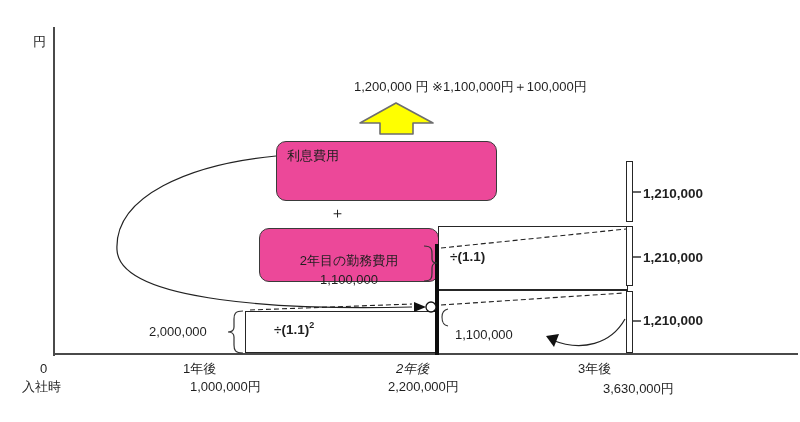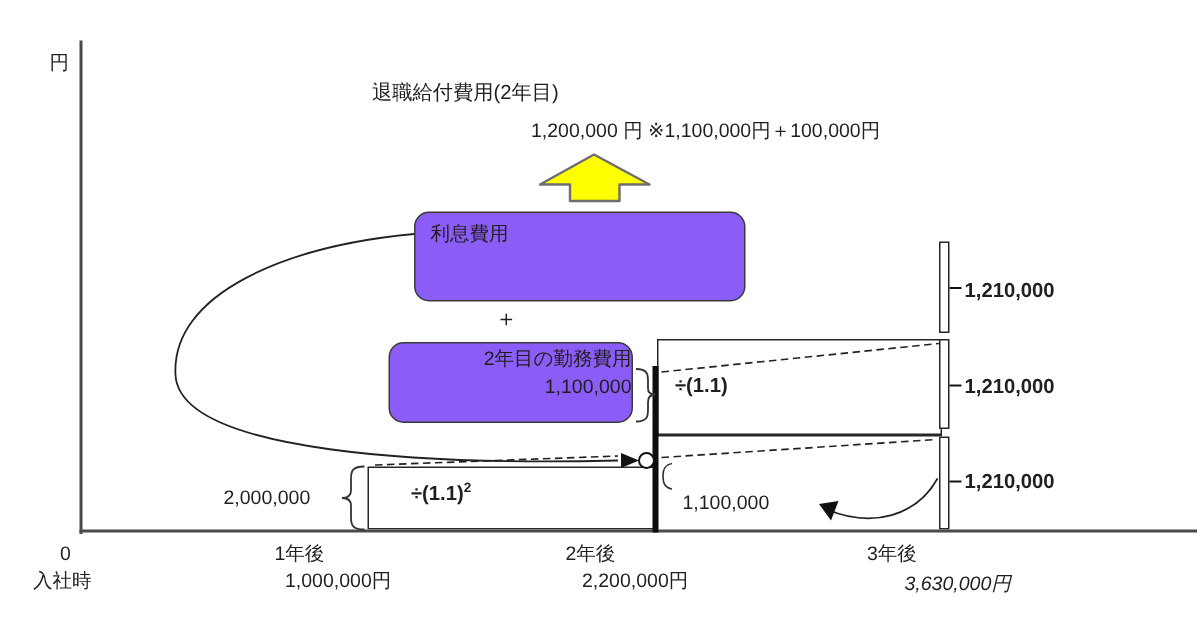--- a/index.html
+++ b/index.html
@@ -3,47 +3,46 @@
 <meta charset="utf-8">
 <style>
   html,body{margin:0;padding:0;background:#fff;}
   .stage{
     position:relative;width:800px;height:422px;background:#fff;overflow:hidden;
     font-family:"Liberation Sans","DejaVu Sans",sans-serif;color:#1f1f1f;
   }
   .lbl{position:absolute;font-size:13px;line-height:1.25;white-space:nowrap;color:#1f1f1f;}
   .b{font-weight:bold;}
   .axis{position:absolute;background:#4a4a4a;}
-  .box-round{position:absolute;border:1.4px solid #3a3a3a;border-radius:10px;background:#8b5cf6;box-sizing:border-box;}
+  .box-round{position:absolute;border:1.4px solid #3a3a3a;border-radius:10px;background:#ec4899;box-sizing:border-box;}
   .rect{position:absolute;border:1.3px solid #262626;background:#fff;box-sizing:border-box;}
   .edge{position:absolute;background:#262626;}
   .thick{position:absolute;background:#0d0d0d;}
   .seg{position:absolute;left:626px;width:7px;border:1.2px solid #262626;background:#fff;box-sizing:border-box;}
   .overlay{position:absolute;left:0;top:0;pointer-events:none;}
   sup{font-size:9px;font-weight:bold;}
 </style>
 </head>
 <body>
 
 <div class="stage">
 
   <div class="axis" style="left:53px;top:27px;width:2px;height:329px;"></div>
   <div class="axis" style="left:53px;top:353px;width:745px;height:2px;"></div>
   <div class="lbl" style="left:33px;top:34px;">円</div>
 
-  <div class="lbl" style="left:248px;top:54px;font-size:13.5px;">退職給付費用(2年目)</div>
   <div class="lbl" style="left:354px;top:79px;text-align:center;">1,200,000 円  ※1,100,000円＋100,000円</div>
 
   <div class="box-round" style="left:276px;top:141px;width:221px;height:60px;padding:6px 0 0 10px;">
     <div class="lbl" style="position:static;">利息費用</div>
   </div>
 
   <div class="lbl" style="left:330px;top:204px;font-size:15px;">＋</div>
 
-  <div class="box-round" style="left:259px;top:228px;width:163px;height:54px;text-align:right;padding-top:2px;">
+  <div class="box-round" style="left:259px;top:228px;width:180px;height:54px;text-align:center;padding-top:24px;">
     <div class="lbl" style="position:static;">2年目の勤務費用</div>
     <div class="lbl" style="position:static;margin-top:3px;">1,100,000</div>
   </div>
 
   <div class="rect" style="left:438px;top:226px;width:190px;height:64px;"></div>
   <div class="lbl b" style="left:450px;top:249px;font-size:13.5px;">÷(1.1)</div>
 
   <div class="edge" style="left:438px;top:290px;width:190px;height:1.4px;"></div>
   <div class="lbl" style="left:455px;top:327px;">1,100,000</div>
 
@@ -57,24 +56,24 @@
   <div class="seg" style="top:226px;height:60px;"></div>
   <div class="seg" style="top:291px;height:62px;"></div>
   <div class="lbl b" style="left:643px;top:186px;font-size:13.5px;">1,210,000</div>
   <div class="lbl b" style="left:643px;top:250px;font-size:13.5px;">1,210,000</div>
   <div class="lbl b" style="left:643px;top:313px;font-size:13.5px;">1,210,000</div>
 
   <div class="lbl" style="left:40px;top:361px;">0</div>
   <div class="lbl" style="left:22px;top:379px;">入社時</div>
   <div class="lbl" style="left:183px;top:361px;">1年後</div>
   <div class="lbl" style="left:190px;top:379px;text-align:center;">1,000,000円</div>
-  <div class="lbl" style="left:377px;top:361px;">2年後</div>
+  <div class="lbl" style="left:396px;top:361px;font-style:italic;">2年後</div>
   <div class="lbl" style="left:388px;top:379px;">2,200,000円</div>
   <div class="lbl" style="left:578px;top:361px;">3年後</div>
-  <div class="lbl" style="left:603px;top:381px;font-style:italic;">3,630,000円</div>
+  <div class="lbl" style="left:603px;top:381px;">3,630,000円</div>
 
   <svg class="overlay" width="800" height="422" viewBox="0 0 800 422">
 
     <polygon points="396,103 433,123 413,123 413,134 380,134 380,123 360,123" fill="#ffff00" stroke="#6e6e6e" stroke-width="1.6" stroke-linejoin="round"></polygon>
 
     <path d="M276,156 C190,164 114,196 117,250 C120,303 290,310 412,307" fill="none" stroke="#222" stroke-width="1.2"></path>
 
     <path d="M441,248 L626,229" fill="none" stroke="#222" stroke-width="1.1" stroke-dasharray="5,3"></path>
     <path d="M441,305 L624,293" fill="none" stroke="#222" stroke-width="1.1" stroke-dasharray="5,3"></path>
     <path d="M250,310 L412,304" fill="none" stroke="#222" stroke-width="1.1" stroke-dasharray="5,3"></path>

